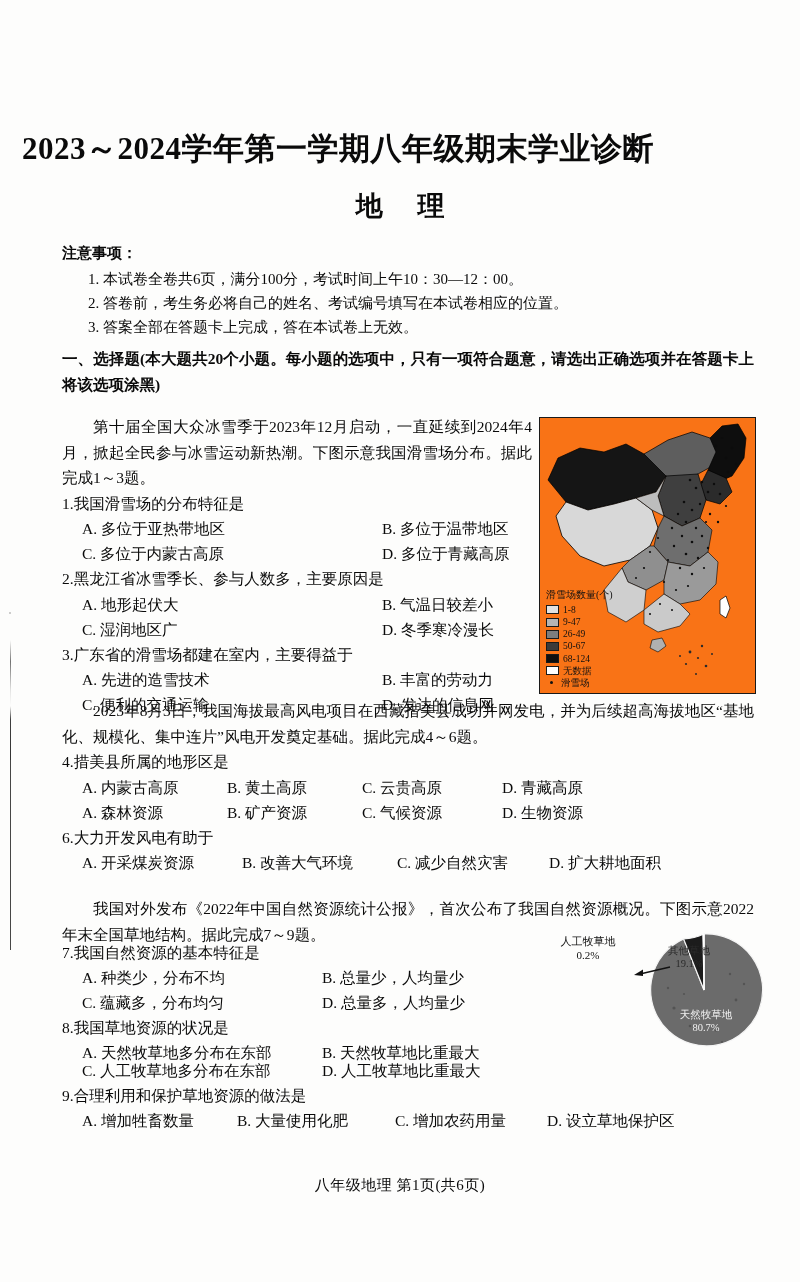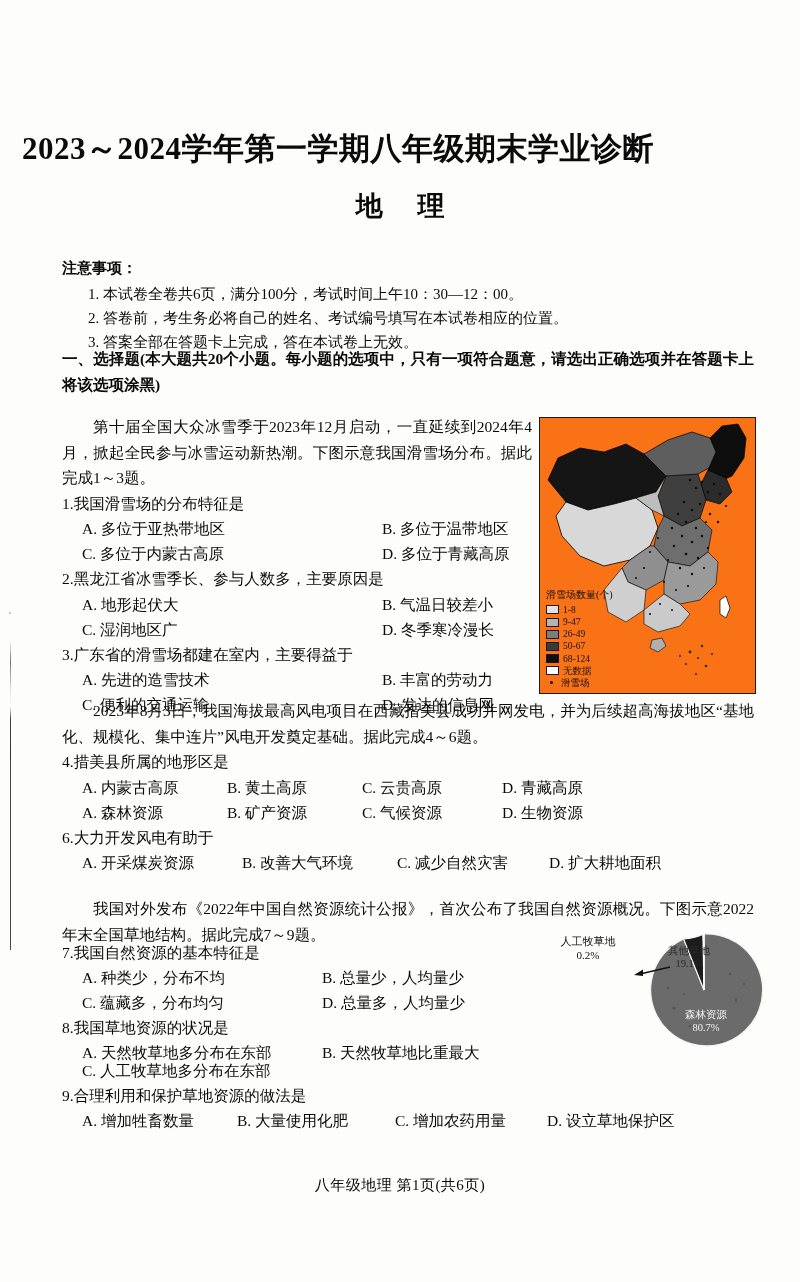--- a/index.html
+++ b/index.html
@@ -73,21 +73,20 @@
     letter-spacing: 14px;
     text-indent: 14px;
   }
 
   
   .notice {
     position: absolute;
     left: 62px;
     top: 242px;
     width: 690px;
-    margin-top: 15px;
   }
   .notice-title {
     font-size: 15px;
     font-weight: 700;
     line-height: 1.5;
   }
   .notice-list {
     margin: 2px 0 0 0;
     padding: 0;
     list-style: none;
@@ -479,20 +478,21 @@
     </div>
     <div class="opt-row two">
       <span style="width:240px">A. 天然牧草地多分布在东部</span>
       <span>B. 天然牧草地比重最大</span>
     </div>
   </div>
 
   <div class="block" id="block-q89">
     <div class="opt-row two">
       <span style="width:240px">C. 人工牧草地多分布在东部</span>
+      <span>D. 人工牧草地比重最大</span>
     </div>
 
     <div class="q-line">
       <span>9.</span><span>合理利用和保护草地资源的做法是</span>
     </div>
     <div class="opt-row four">
       <span style="width:155px">A. 增加牲畜数量</span>
       <span style="width:158px">B. 大量使用化肥</span>
       <span style="width:152px">C. 增加农药用量</span>
       <span>D. 设立草地保护区</span>
@@ -518,21 +518,21 @@
             <circle cx="24" cy="58" r="1.2"></circle>
           <circle cx="62" cy="84" r="1.1"></circle>
             <circle cx="100" cy="54" r="1.2"></circle>
           <circle cx="40" cy="64" r="1.1"></circle>
             <circle cx="78" cy="112" r="1.1"></circle>
         </g>
       </svg>
     </div>
 
     <div class="pie-label-natural">
-      <div>森林资源</div>
+      <div>天然牧草地</div>
       <div>80.7%</div>
     </div>
 
     <div class="pie-label-other">
       <div>其他草地</div>
       <div>19.1%</div>
     </div>
 
     <div class="pie-callout">
       <div>人工牧草地</div>

